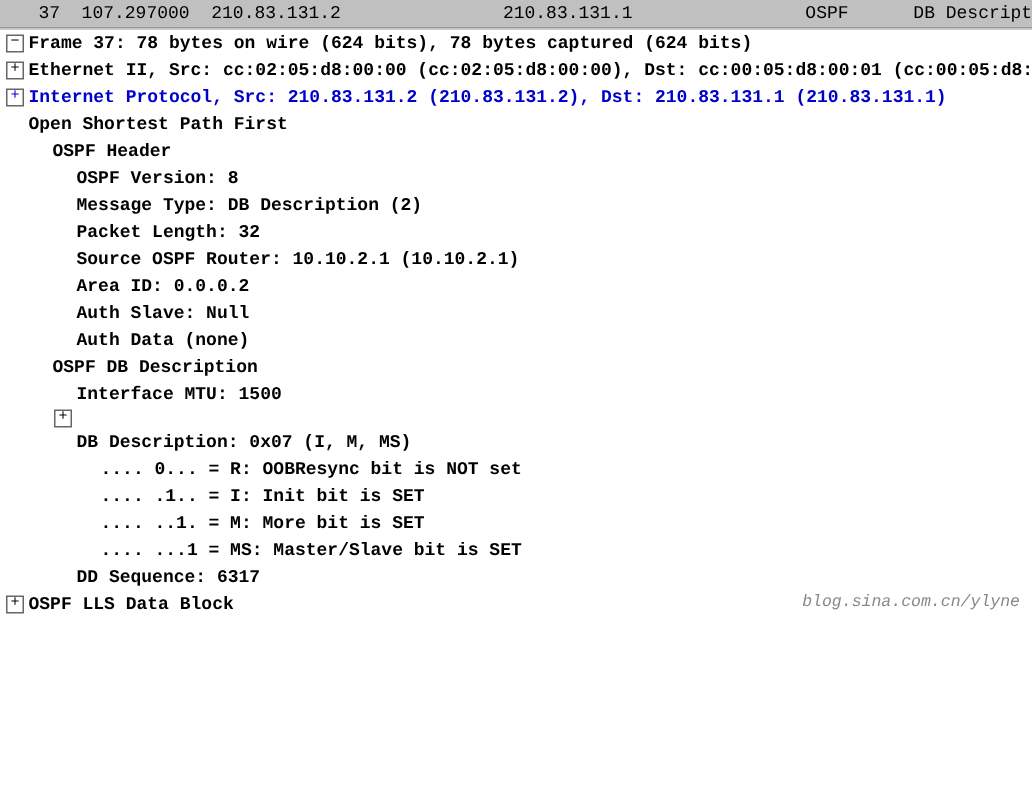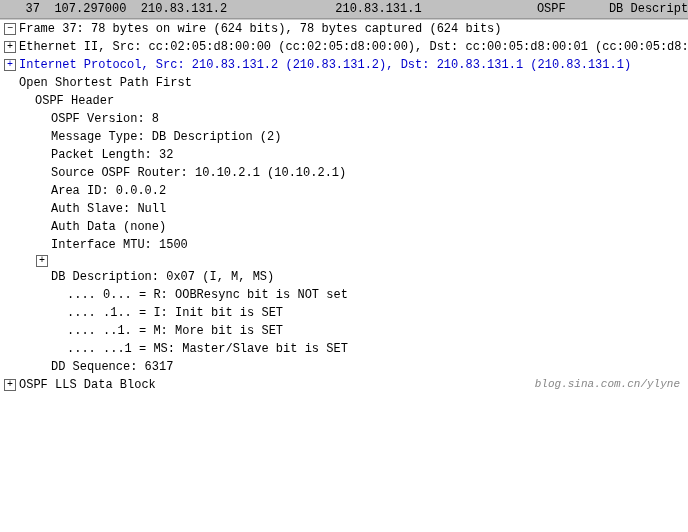--- a/index.html
+++ b/index.html
@@ -42,20 +42,21 @@
       margin-right: 3px;
       cursor: pointer;
       flex-shrink: 0;
     }
     .indent {
       display: inline-block;
       flex-shrink: 0;
     }
     .row-text {
       white-space: nowrap;
+      font-weight: bold;
     }
     .footer-watermark {
       position: absolute;
       bottom: 4px;
       right: 8px;
       color: #888;
       font-size: 11px;
       font-style: italic;
     }
     .separator-line {
@@ -134,20 +135,25 @@
         <span class="indent" style="width: 32px;"></span>
         <span style="width: 15px; display: inline-block;"></span>
         <span class="row-text">Auth Slave: Null</span>
       </div>
       <div class="tree-row">
         <span class="indent" style="width: 32px;"></span>
         <span style="width: 15px; display: inline-block;"></span>
         <span class="row-text">Auth Data (none)</span>
       </div>
       <div class="tree-row">
+        <span class="indent" style="width: 16px;"></span>
+        <span style="width: 15px; display: inline-block;"></span>
+        <span class="row-text">OSPF DB Description</span>
+      </div>
+      <div class="tree-row">
         <span class="indent" style="width: 32px;"></span>
         <span style="width: 15px; display: inline-block;"></span>
         <span class="row-text">Interface MTU: 1500</span>
       </div>
       <div class="tree-row">
         <span class="indent" style="width: 32px;"></span>
         <span class="expand-icon">+</span>
       </div>
       <div class="tree-row">
         <span class="indent" style="width: 32px;"></span>

